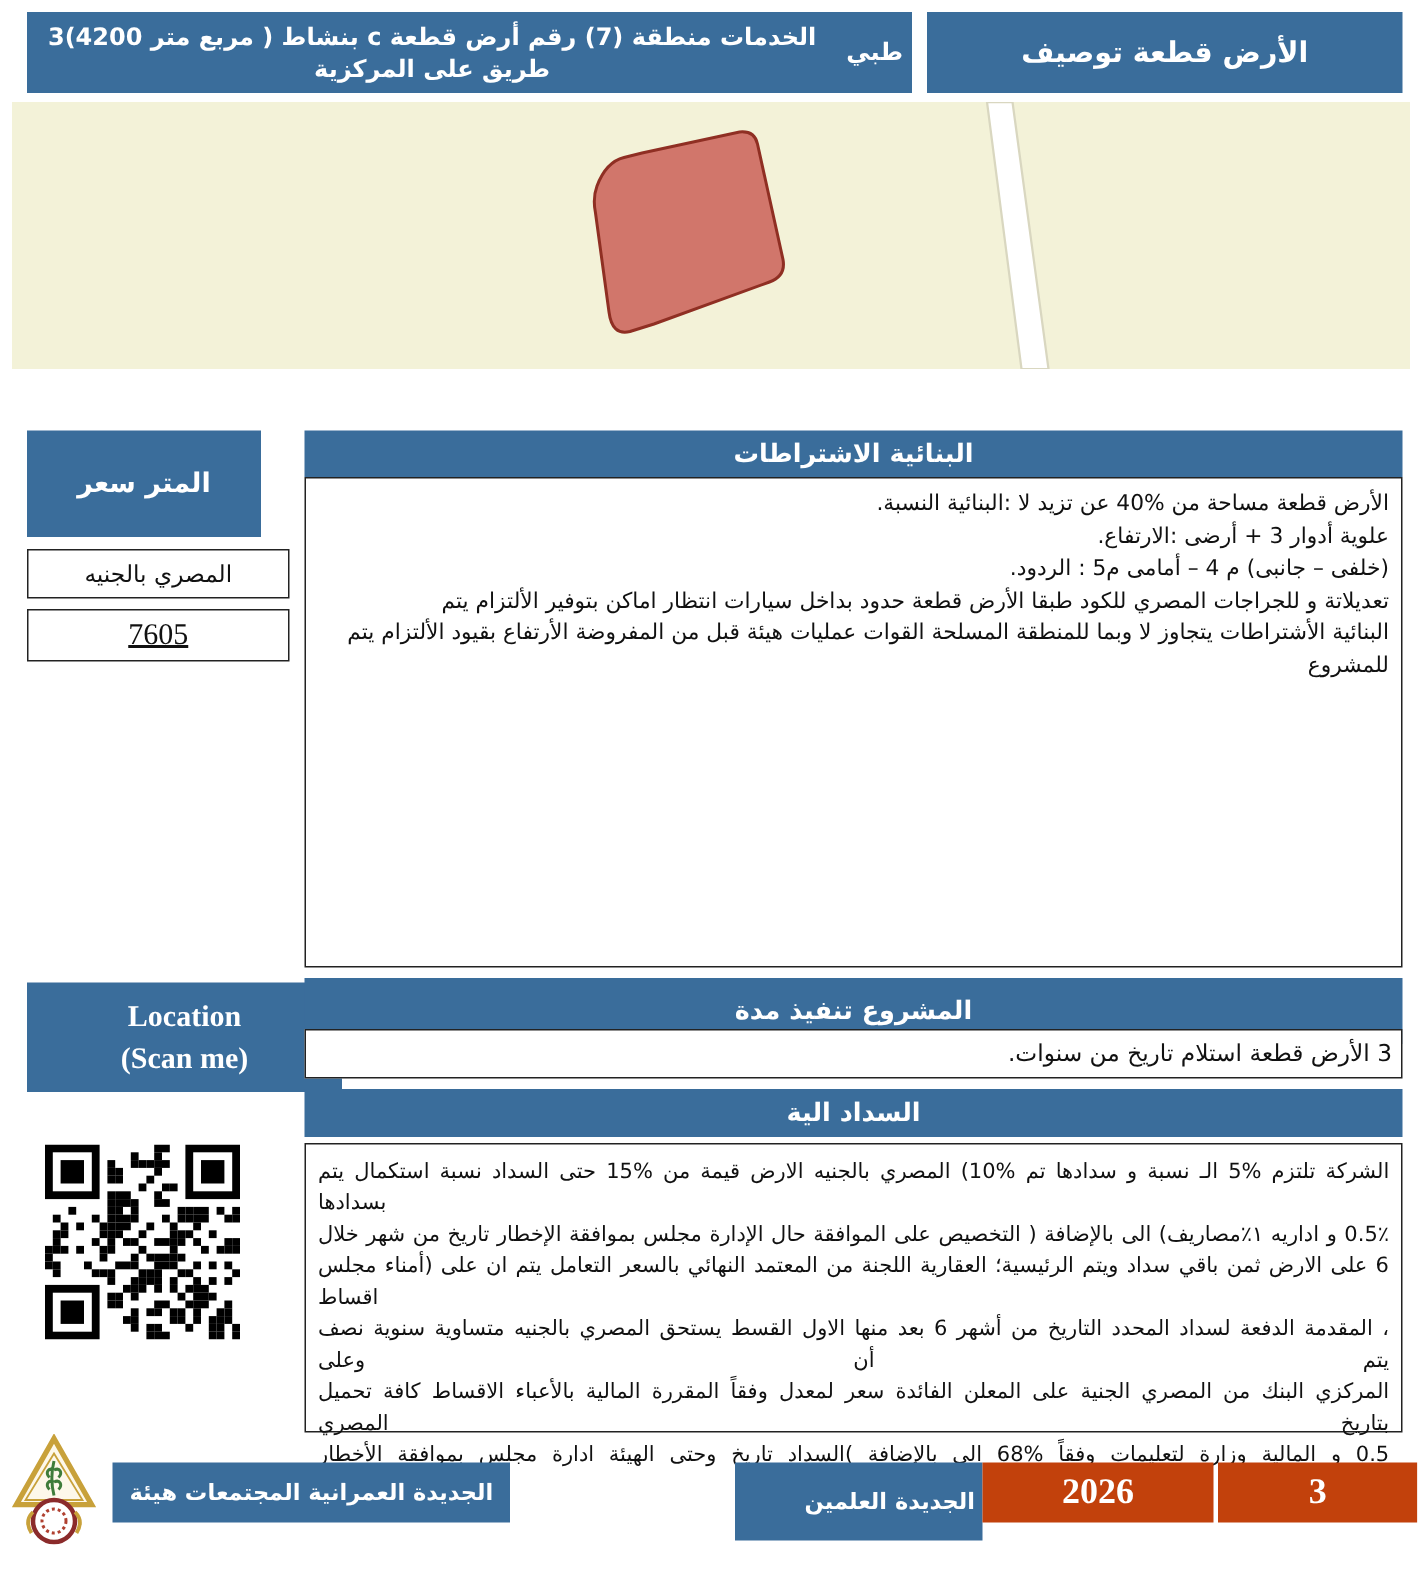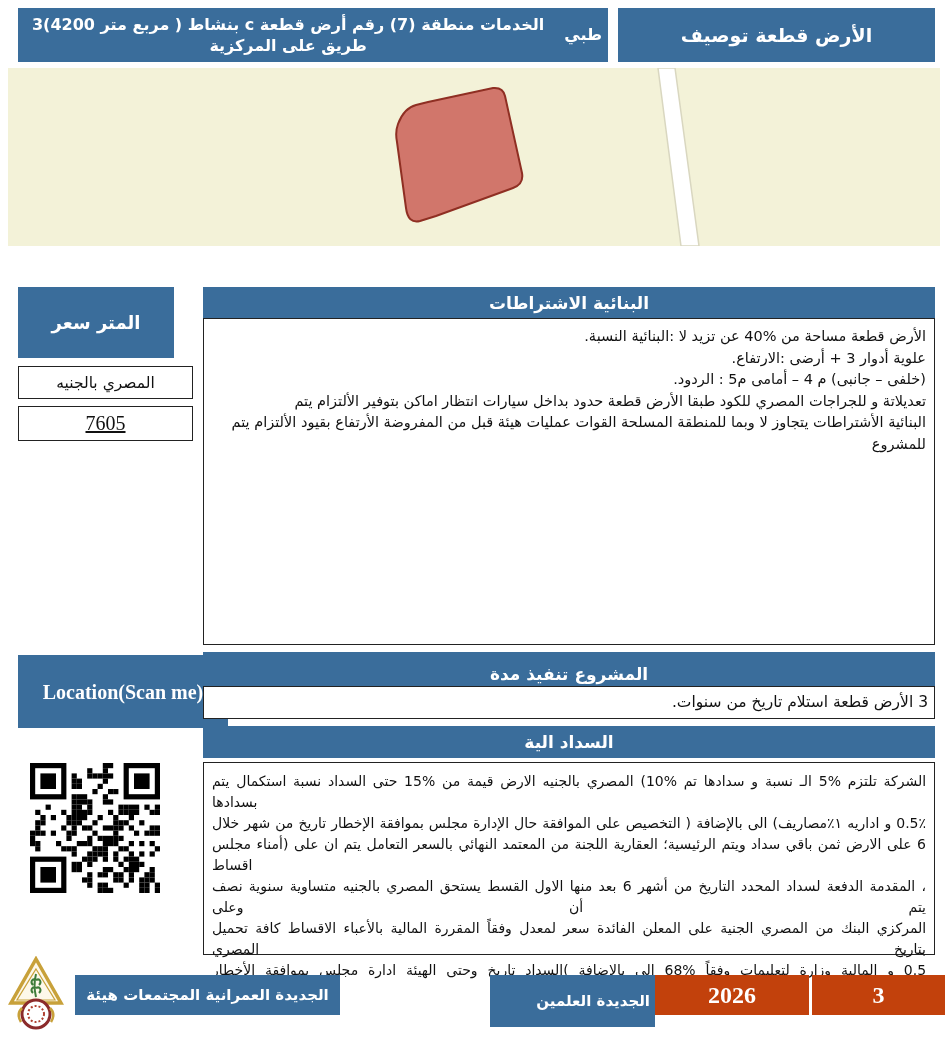--- a/index.html
+++ b/index.html
@@ -50,21 +50,21 @@
 
   <div class="abs blue flexc section-hdr" style="left:203px;top:287px;width:732px;height:31px;">الاشتراطات‎ البنائية‎</div>
   <div class="abs wbox" style="left:203px;top:318px;width:732px;height:327px;padding:7px 8px 0 8px;">
     <div class="cond-line">.النسبة‎ البنائية:‎ لا‎ تزيد‎ عن‎ 40%‎ من‎ مساحة‎ قطعة‎ الأرض‎</div>
     <div class="cond-line">.الارتفاع:‎ أرضى‎ +‎ 3‎ أدوار‎ علوية‎</div>
     <div class="cond-line">.الردود‎ :‎ 5م‎ أمامى‎ –‎ 4‎ م‎ (جانبى‎ –‎ خلفى)‎</div>
     <div class="cond-line">يتم‎ الألتزام‎ بتوفير‎ اماكن‎ انتظار‎ سيارات‎ بداخل‎ حدود‎ قطعة‎ الأرض‎ طبقا‎ للكود‎ المصري‎ للجراجات‎ و‎ تعديلاتة‎</div>
     <div class="cond-line">يتم‎ الألتزام‎ بقيود‎ الأرتفاع‎ المفروضة‎ من‎ قبل‎ هيئة‎ عمليات‎ القوات‎ المسلحة‎ للمنطقة‎ وبما‎ لا‎ يتجاوز‎ الأشتراطات‎ البنائية‎ للمشروع‎</div>
   </div>
 
-  <div class="abs blue flexc" style="left:18px;top:655px;width:210px;height:73px;flex-direction:row;">
+  <div class="abs blue flexc" style="left:18px;top:655px;width:210px;height:73px;flex-direction:column;">
     <div class="loc-text">Location</div>
     <div class="loc-text">(Scan me)</div>
   </div>
   <div class="abs" style="left:30px;top:763px;width:130px;height:130px;">
     <svg id="qr" width="130" height="130" viewBox="0 0 130 130">
         <rect x="72.8" y="0.0" width="5.2" height="5.2" fill="#000"></rect>
         <rect x="78.0" y="0.0" width="5.2" height="5.2" fill="#000"></rect>
         <rect x="57.2" y="5.2" width="5.2" height="5.2" fill="#000"></rect>
         <rect x="72.8" y="5.2" width="5.2" height="5.2" fill="#000"></rect>
         <rect x="41.6" y="10.4" width="5.2" height="5.2" fill="#000"></rect>

